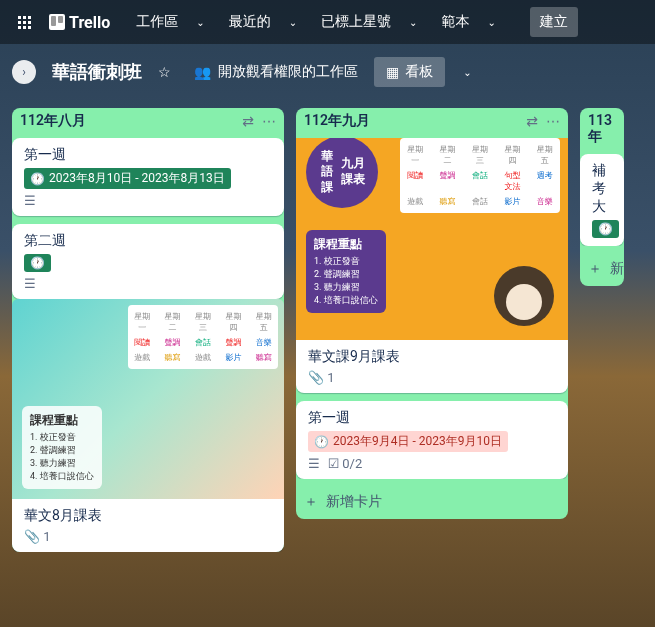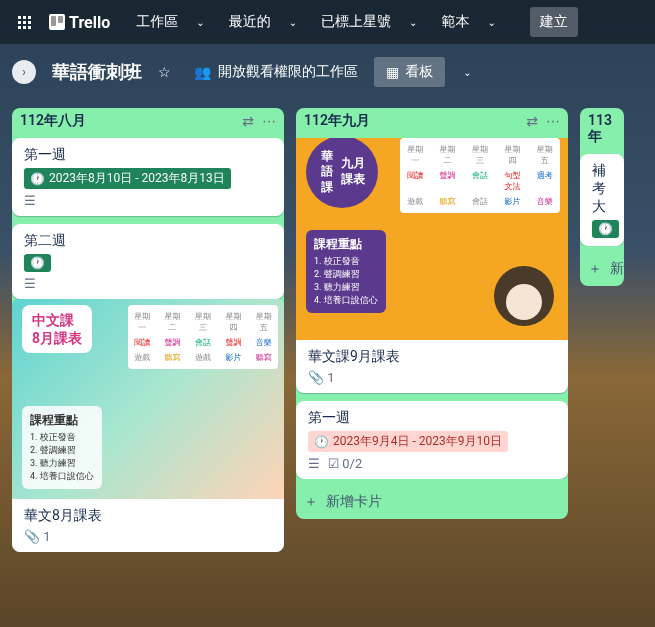--- a/index.html
+++ b/index.html
@@ -146,21 +146,20 @@
             <span class="badge-date green">
               <span>🕐</span>
             </span>
           </div>
         <div class="badge-row">
             <span class="icon-sm">☰</span>
           </div>
       </div>
       <div class="card" style="padding-top:0">
         <div class="cover-aug card-cover">
-          <div class="cover-title-box"><span>中文課</span><br><span>8月課表</span></div>
           <div class="cover-table">
             <div class="ct-row ct-head">
                 <span class="ct-cell">星期一</span>
                 <span class="ct-cell">星期二</span>
                 <span class="ct-cell">星期三</span>
                 <span class="ct-cell">星期四</span>
                 <span class="ct-cell">星期五</span>
               </div>
             <div class="ct-row ct-body0">
                 <span class="ct-cell">閱讀</span>

